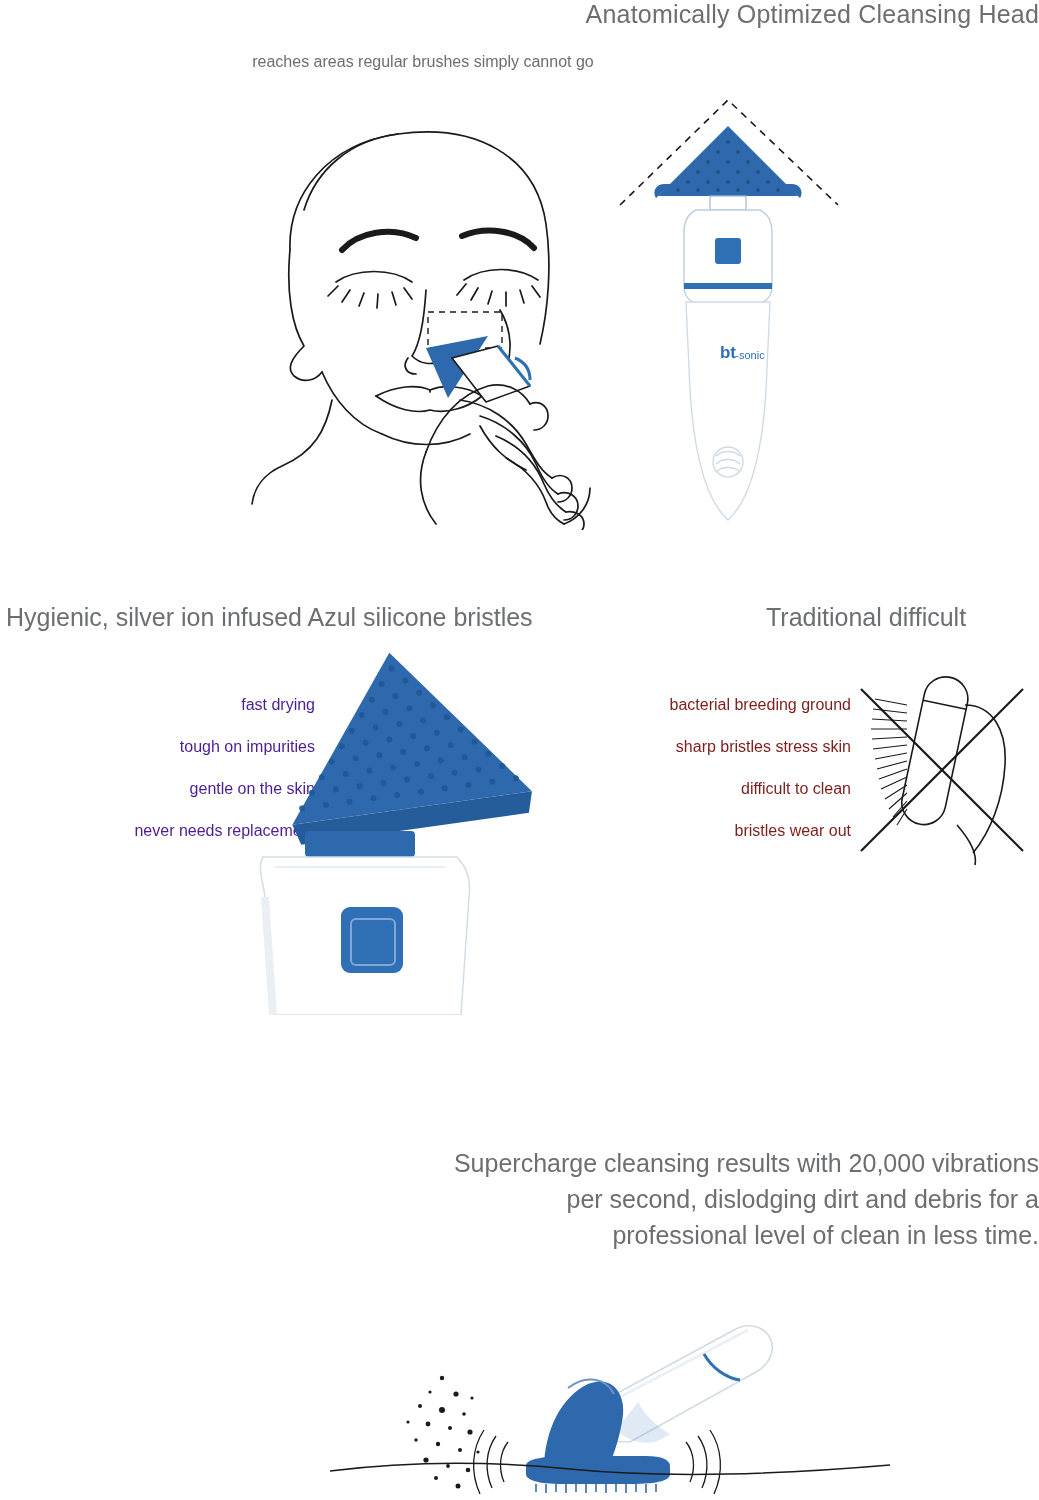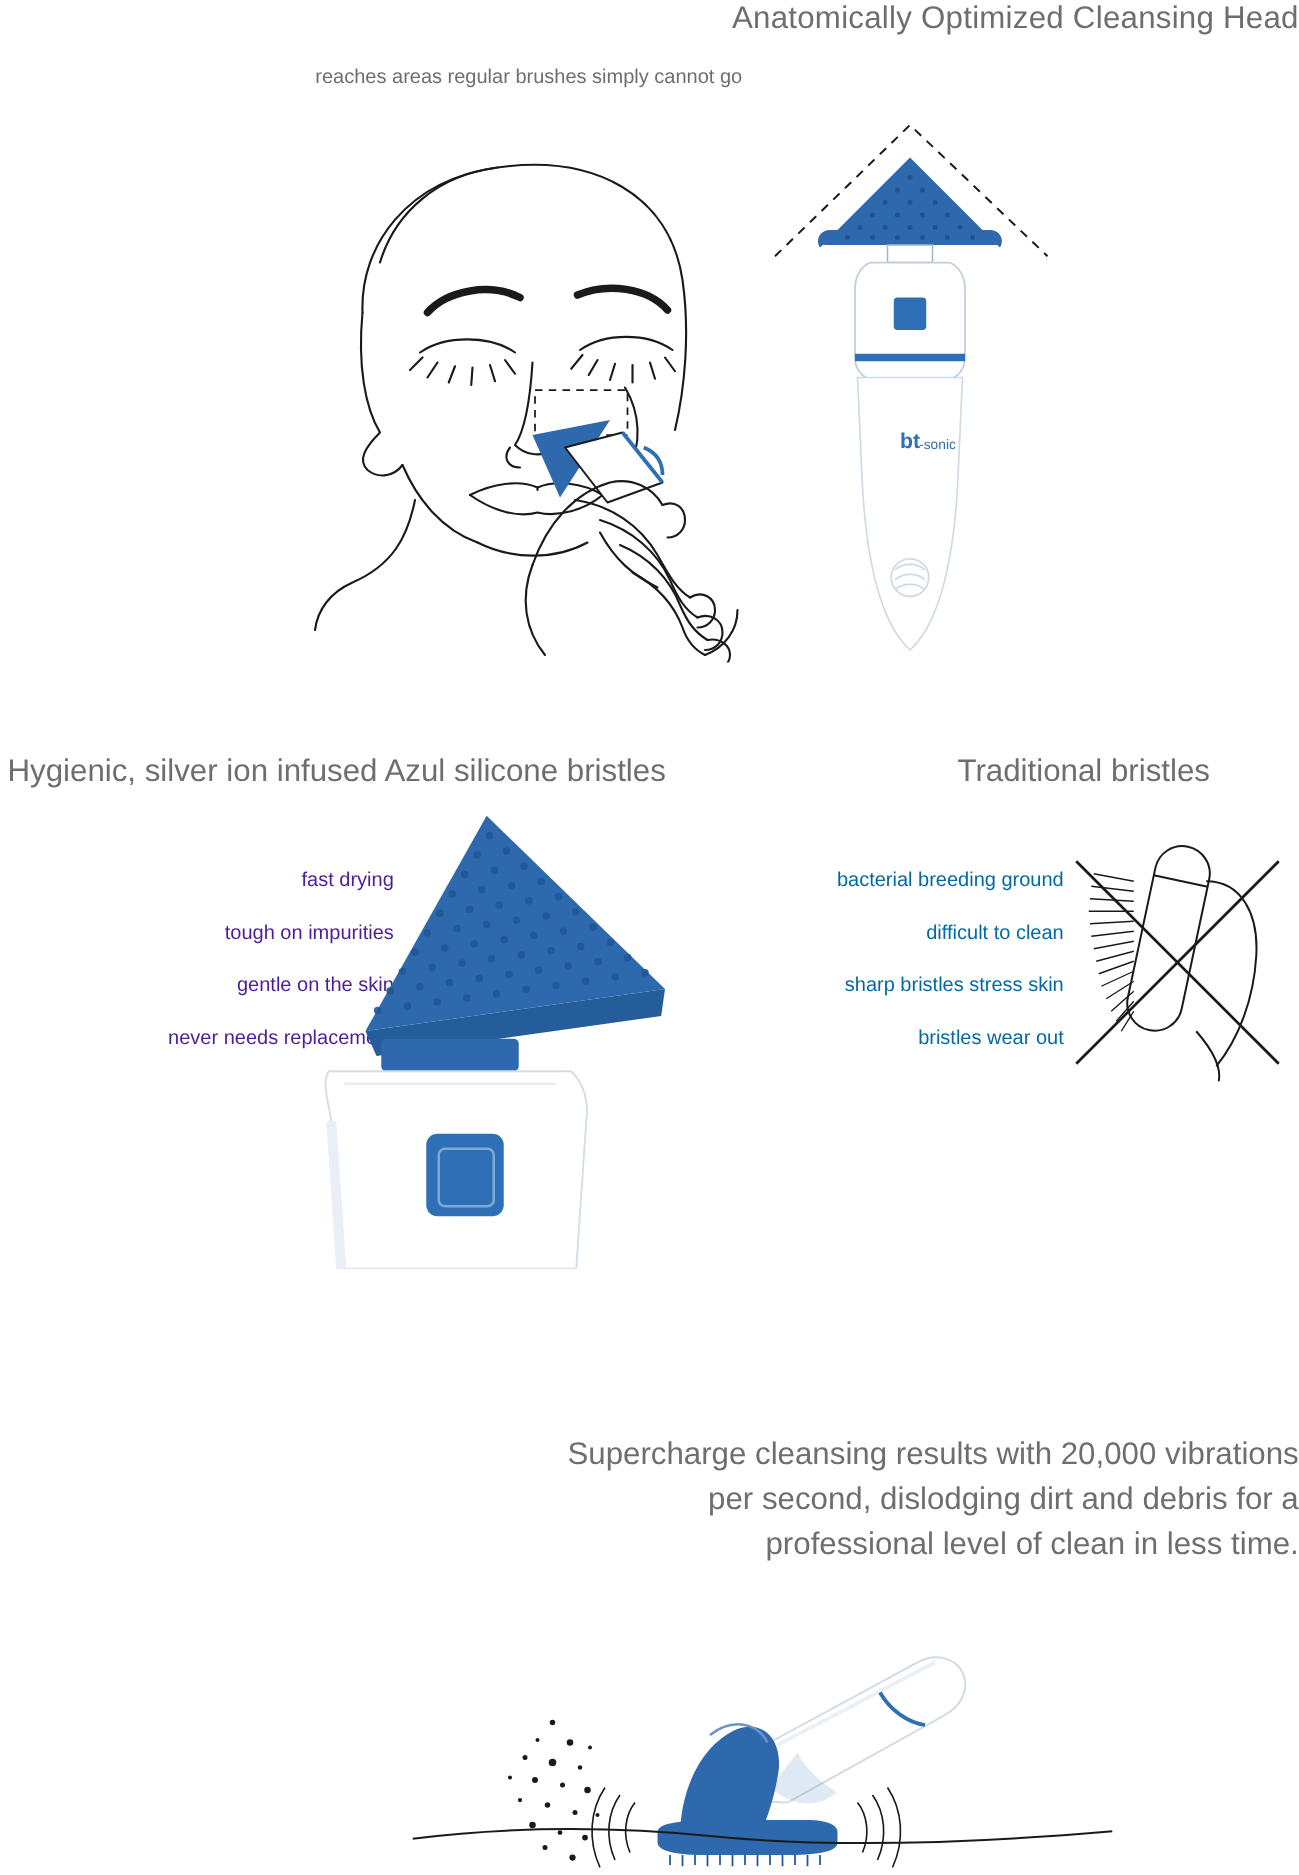--- a/index.html
+++ b/index.html
@@ -86,21 +86,21 @@
     color: #4c1d95;
     line-height: 42px;
   }
   .right-bullets {
     position: absolute;
     left: 560px;
     top: 684px;
     width: 291px;
     text-align: right;
     font-size: 16px;
-    color: #0369a1;
+    color: #7f1d1d;
     line-height: 42px;
   }
   .brush-art {
     position: absolute;
     left: 245px;
     top: 635px;
     width: 310px;
     height: 380px;
   }
   .trad-art {
@@ -246,33 +246,33 @@
     <text x="128" y="268" text-anchor="middle" font-family="Liberation Sans, sans-serif" font-size="11" fill="#2f6fb5" transform="translate(22,1)">-sonic</text>
     <g stroke="#cfd9e3" stroke-width="1.4" fill="none">
       <circle cx="128" cy="372" r="15"></circle>
       <path d="M116 366 C122 360 134 360 140 366"></path>
       <path d="M116 374 C122 368 134 368 140 374"></path>
       <path d="M116 382 C122 376 134 376 140 382"></path>
     </g>
   </svg>
 
   <div class="s2-title">Hygienic, silver ion infused Azul silicone bristles</div>
-  <div class="s2b-title">Traditional bristles</div>
+  <div class="s2b-title">Traditional difficult</div>
 
   <div class="left-bullets">
     <div>fast drying</div>
     <div>tough on impurities</div>
     <div>gentle on the skin</div>
     <div>never needs replacement</div>
   </div>
 
   <div class="right-bullets">
     <div>bacterial breeding ground</div>
+    <div>sharp bristles stress skin</div>
     <div>difficult to clean</div>
-    <div>sharp bristles stress skin</div>
     <div>bristles wear out</div>
   </div>
 
   <svg class="brush-art" viewBox="0 0 310 380">
 
     <g transform="rotate(-8 150 130)">
       <path d="M40 175 L160 18 L282 175 Z" fill="#2e69ad"></path>
       <path d="M40 175 L282 175 L276 196 L46 196 Z" fill="#255c9a"></path>
 
       <g fill="#1f5796" opacity="0.9">

